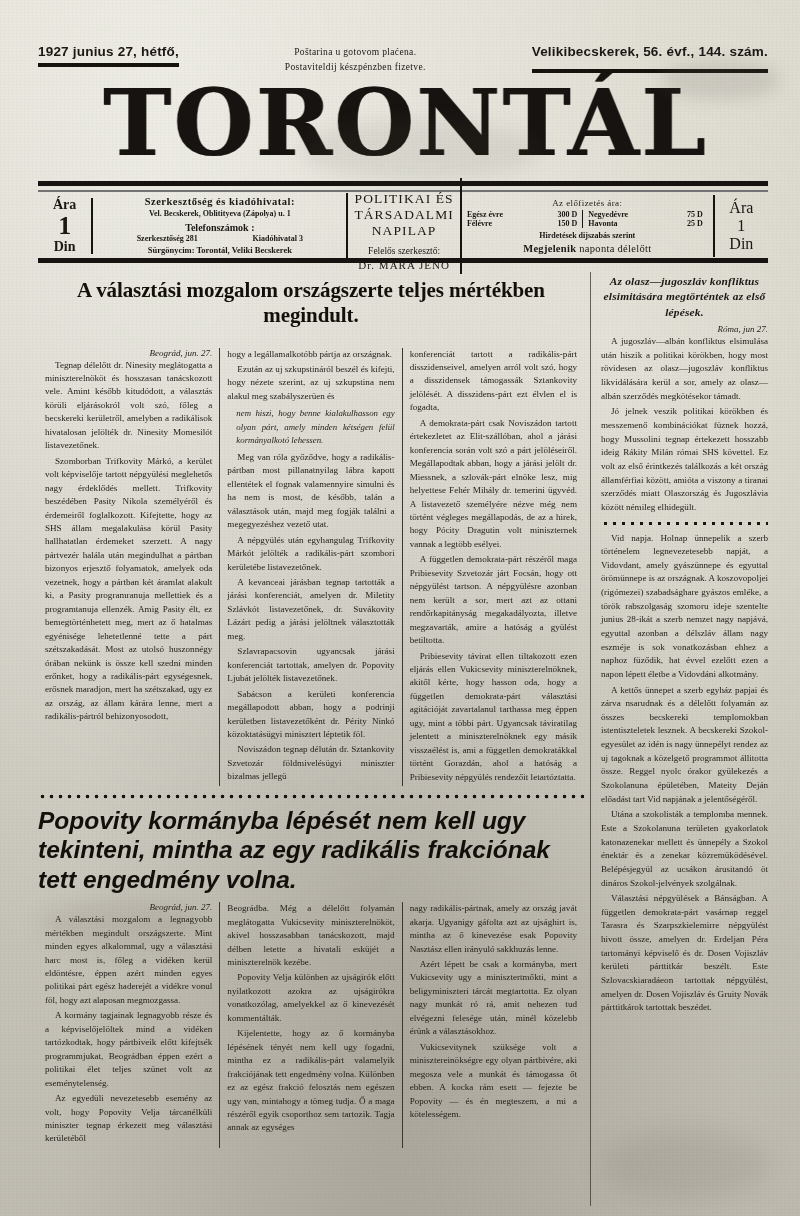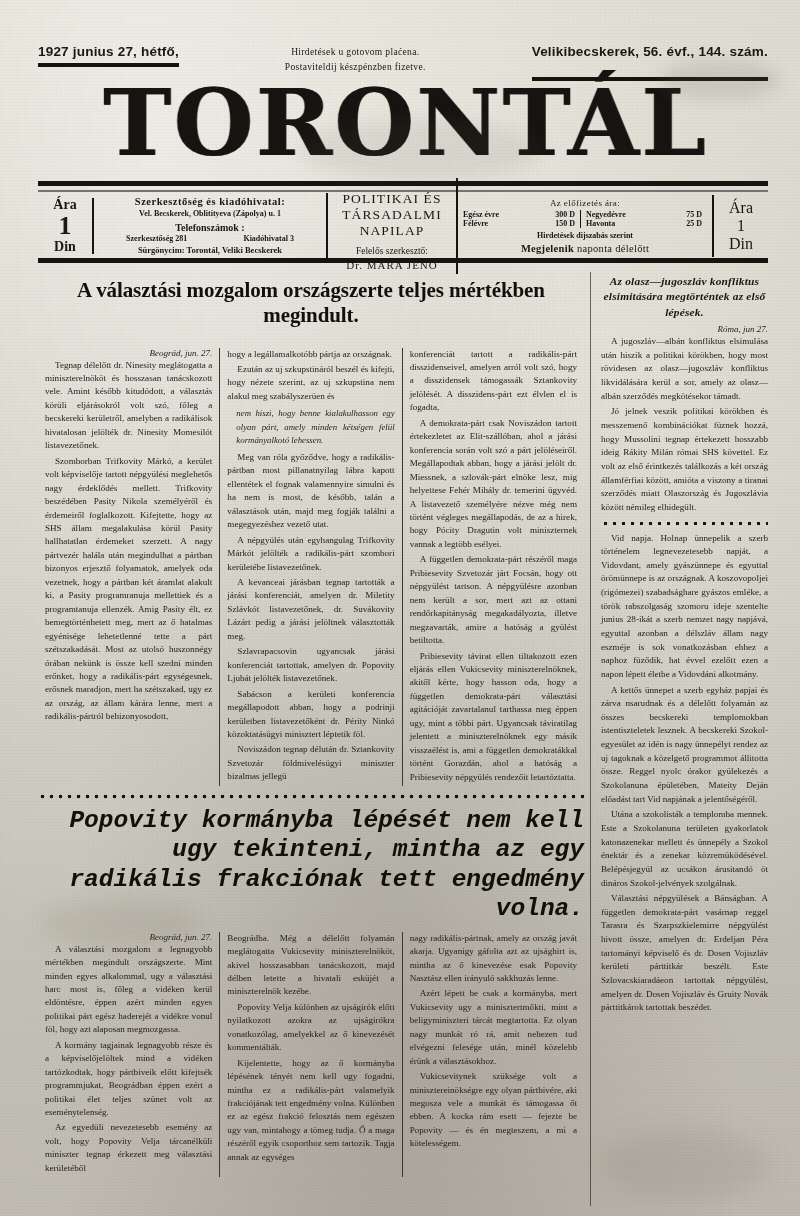--- a/index.html
+++ b/index.html
@@ -69,21 +69,21 @@
     font-size: 9.5px;
     line-height: 1.55;
     letter-spacing: .35px;
     margin-top: 1px;
   }
   .topbar-right {
     font-weight: bold;
     font-size: 13.5px;
     letter-spacing: .2px;
     border-bottom: 4px solid #16130f;
-    padding-bottom: 18px;
+    padding-bottom: 10px;
     font-family: "Liberation Sans", sans-serif;
     text-align: right;
   }
 
   
   .masthead {
     position: absolute;
     left: 0; right: 0; top: 78px;
     text-align: center;
   }
@@ -123,21 +123,21 @@
     font-family: "Liberation Serif", serif;
   }
   .ib-price .w { font-size: 14px; font-weight: bold; line-height: 1.05; }
   .ib-price .n { font-size: 26px; font-weight: bold; line-height: 1.0; }
   .ib-price .d { font-size: 14px; font-weight: bold; line-height: 1.1; }
 
   .ib-office {
     width: 224px;
     border-right: 2px solid #171310;
     text-align: center;
-    padding: 2px 4px;
+    padding: 2px 16px;
     line-height: 1.32;
   }
   .ib-office .t1 { font-size: 10.5px; font-weight: bold; letter-spacing: .5px; }
   .ib-office .t2 { font-size: 8px; font-weight: bold; }
   .ib-office .t3 { font-size: 10px; font-weight: bold; margin-top: 1px; }
   .ib-office .t4 { font-size: 8px; font-weight: bold; display: flex; justify-content: space-around; }
   .ib-office .t5 { font-size: 8.5px; font-weight: bold; margin-top: 1px; }
 
   .ib-slogan {
     flex: 1;
@@ -196,26 +196,26 @@
     font-family: "Liberation Serif", serif;
     font-weight: bold;
     font-size: 21px;
     line-height: 1.18;
     text-align: center;
     letter-spacing: -.1px;
     margin: 6px 0 20px 0;
     color: #13100c;
   }
   .headline2 {
-    font-family: Liberation Mono, monospace;
+    font-family: Liberation Sans, sans-serif;
     font-weight: bold;
     font-style: italic;
     font-size: 24.5px;
     line-height: 1.2;
-    text-align: right;
+    text-align: left;
     margin: 6px 0 8px 0;
     color: #13100c;
   }
   .dotrule {
     height: 7px;
     margin: 7px 0 4px 0;
     background-image: radial-gradient(circle, #171310 1.6px, rgba(0,0,0,0) 2.1px);
     background-size: 9px 7px;
     background-repeat: repeat-x;
     background-position: left center;
@@ -299,21 +299,21 @@
 </style>
 </head>
 <body>
 
 <div class="page">
   <div class="sheet">
 
     <div class="topbar">
       <div class="topbar-left">1927 junius 27, hétfő,</div>
       <div class="topbar-mid">
-        <div>Hirdetések u gotovom plaćena.</div>
+        <div>Poštarina u gotovom plaćena.</div>
         <div>Postaviteldij készpénzben fizetve.</div>
       </div>
       <div class="topbar-right">Velikibecskerek, 56. évf., 144. szám.</div>
     </div>
 
     <div class="masthead">
       <h1 class="masthead-title">TORONTÁL</h1>
     </div>
     <div class="rule-thick"></div>
 

